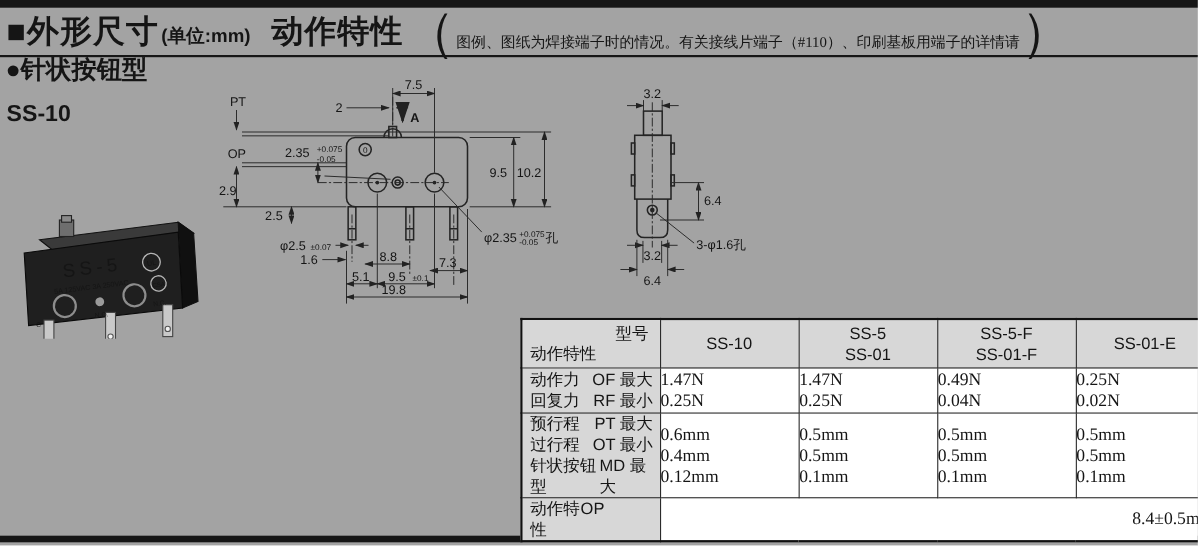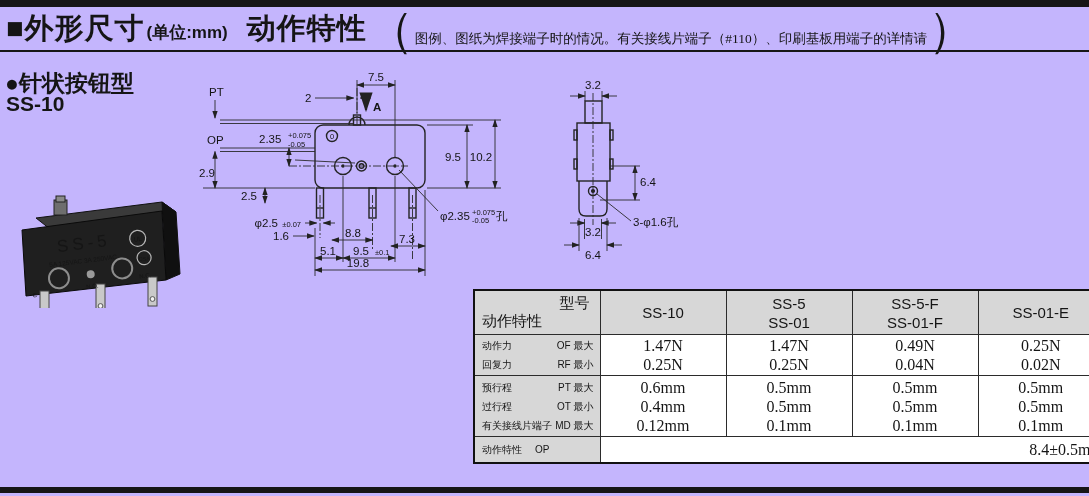--- a/index.html
+++ b/index.html
@@ -1,31 +1,31 @@
 <!DOCTYPE html>
 <html><head>
 <meta charset="utf-8">
 <style>
   html,body{margin:0;padding:0;background:#ffffff;}
-  .page{position:relative;width:1089px;height:496px;background:#c4b5fd;overflow:hidden;
+  .page{position:relative;width:1089px;height:496px;background:#a3a3a3;overflow:hidden;
         font-family:"Liberation Sans",sans-serif;color:#151515;}
   .bar{position:absolute;left:0;width:1089px;background:#161616;}
   .top-bar{top:0;height:7px;}
   .bottom-bar{top:487px;height:6px;}
   .hdr-rule{position:absolute;left:0;top:50px;width:1089px;height:2px;background:#161616;}
 
   
   .hdr{position:absolute;left:6px;top:8px;height:42px;display:flex;align-items:center;white-space:nowrap;}
   .h-big{font-size:29px;font-weight:bold;letter-spacing:1px;}
   .h-unit{font-size:17px;font-weight:bold;margin:6px 19px 0 2px;}
   .h-paren{font-size:46px;font-weight:400;line-height:40px;transform:scaleY(1.05);margin:0 1px;}
   .h-note{font-family:"Liberation Serif",serif;font-size:13.5px;line-height:17px;margin-top:18px;}
 
   
-  .type-label{position:absolute;left:5px;top:68px;font-size:23px;font-weight:bold;}
+  .type-label{position:absolute;left:5px;top:48px;font-size:23px;font-weight:bold;}
   .models{position:absolute;left:6px;top:90px;font-size:21px;font-weight:600;line-height:28px;}
 
   
   svg text{font-family:"Liberation Sans",sans-serif;fill:#151515;}
   .ln{stroke:#242424;stroke-width:1.4;fill:none;}
   .dm{stroke:#2a2a2a;stroke-width:0.9;fill:none;}
   .cl{stroke:#2a2a2a;stroke-width:0.9;fill:none;stroke-dasharray:8 2 2 2;}
   .d{font-size:11.5px;}
   .t{font-size:7.5px;}
   .mid{text-anchor:middle;}
@@ -33,23 +33,23 @@
 
   
   .spec-wrap{position:absolute;left:446px;top:289px;z-index:5;}
   table.spec{border-collapse:collapse;table-layout:fixed;width:630px;background:#fff;border:2.5px solid #111;margin-left:27px;}
   table.spec td{border:1.5px solid #2b2b2b;padding:0;vertical-align:middle;}
   td.gray{background:#d7d7d7;}
   td.hcol{font-size:15px;text-align:center;line-height:19px;font-weight:400;}
   .corner{position:relative;height:43px;}
   .c-top{position:absolute;right:10px;top:3px;font-size:15px;}
   .c-bot{position:absolute;left:7px;bottom:3px;font-size:15px;}
-  .lblcell{font-size:10px;}
+  .lblcell{font-size:15px;}
   .lr{display:flex;justify-content:space-between;line-height:19px;padding:0 6px 0 7px;}
-  .val{font-family:"Liberation Serif",serif;font-size:16px;text-align:center;line-height:19px;}
+  .val{font-family:"Liberation Serif",serif;font-size:16px;text-align:left;line-height:19px;}
   .merged{font-family:"Liberation Serif",serif;font-size:16px;text-align:right;height:25px;}
   .op-gap{margin-right:44px;}
 </style>
 </head>
 <body>
 
 <div class="page">
 
   <div class="bar top-bar"></div>
 
@@ -319,21 +319,21 @@
         <td class="gray lblcell">
           <div class="lr">
                 <span>预行程</span>
                 <span>PT 最大</span>
               </div>
           <div class="lr">
                 <span>过行程</span>
                 <span>OT 最小</span>
               </div>
           <div class="lr">
-                <span>有关接线片端子</span>
+                <span>针状按钮型</span>
                 <span>MD 最大</span>
               </div>
         </td>
         <td class="val">
               <div>0.6mm</div>
               <div>0.4mm</div>
               <div>0.12mm</div>
             </td>
         <td class="val">
               <div>0.5mm</div>

